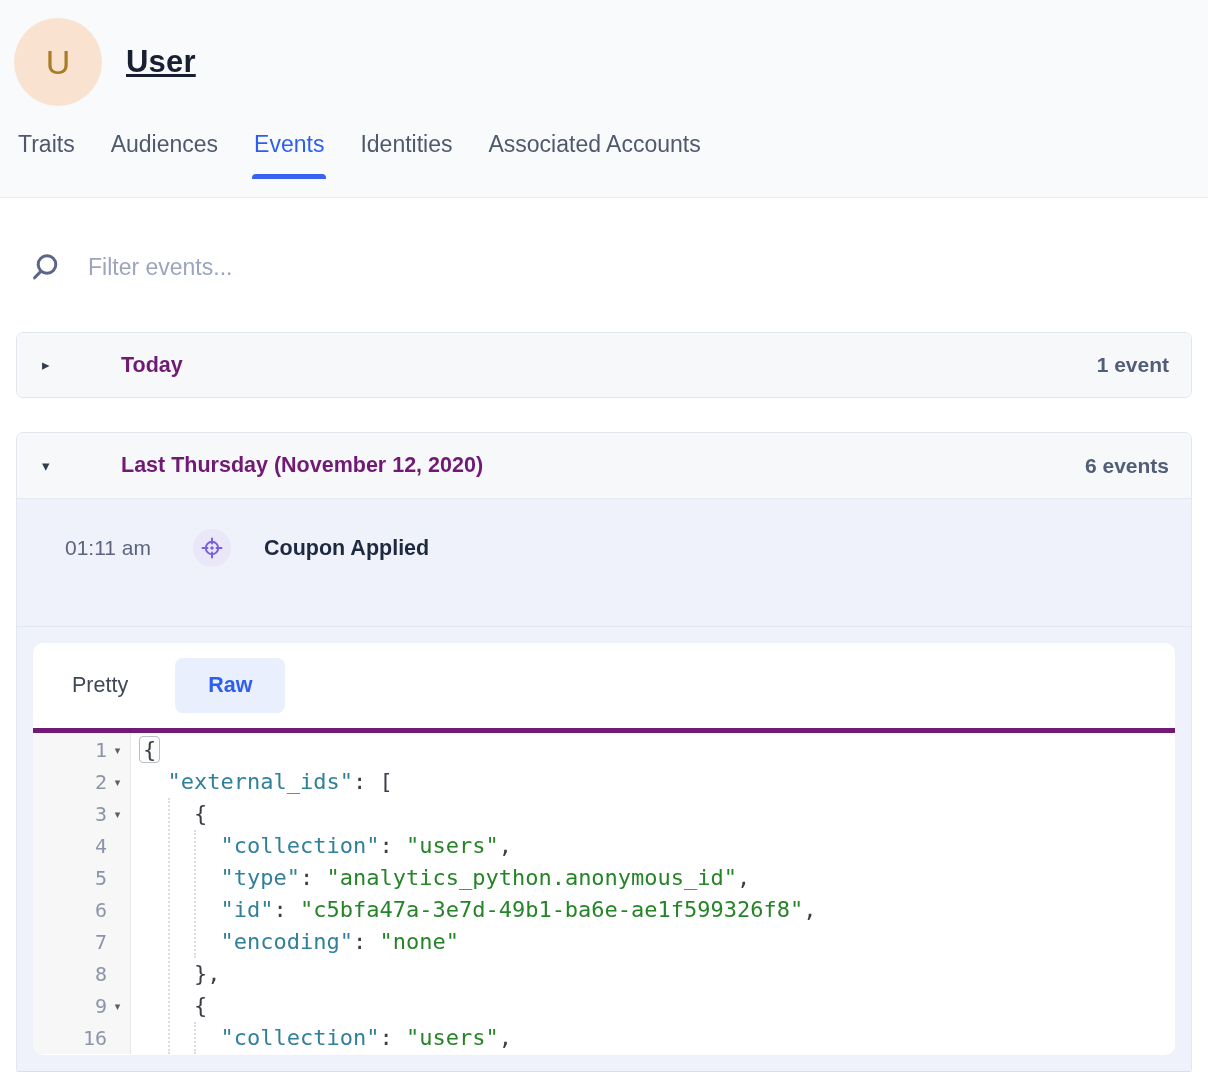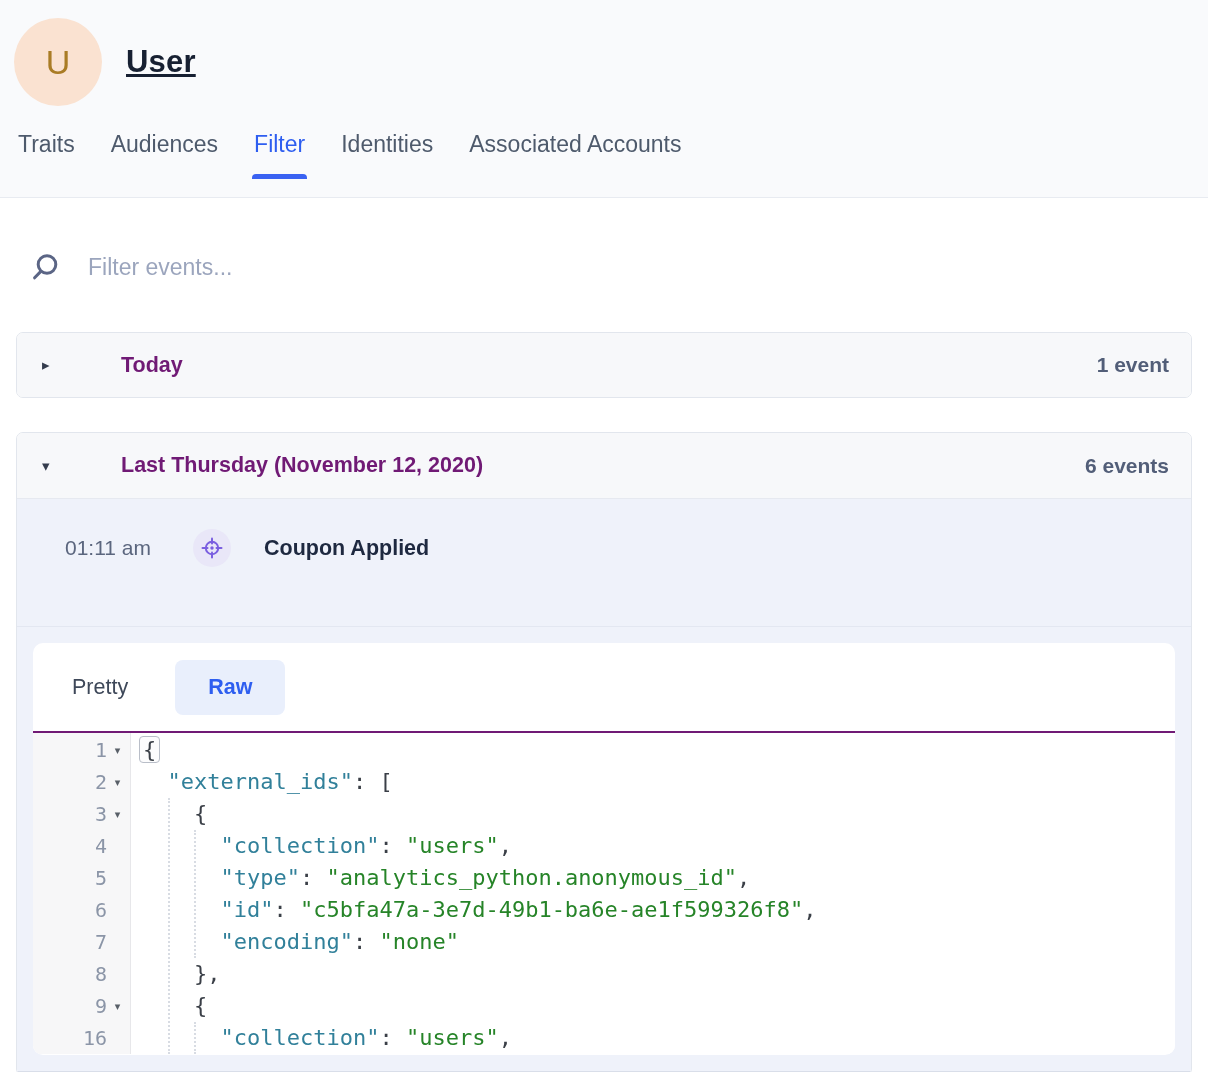--- a/index.html
+++ b/index.html
@@ -74,21 +74,21 @@
   .event-time { font-size:21px; color:#5b667e; line-height:38px; width:128px; }
   .event-badge {
     width:38px; height:38px; border-radius:50%; background:#e9e7f8;
     display:flex; align-items:center; justify-content:center; flex:0 0 auto;
   }
   .event-name { font-size:21.5px; font-weight:600; color:#1e2940; line-height:38px; margin-left:33px; }
 
   .card-wrap { padding:16px; }
   .card { background:#ffffff; border-radius:10px; height:412px; overflow:hidden; }
 
-  .viewer-header { height:90px; display:flex; align-items:center; padding-left:39px; border-bottom:2px solid #701a75; }
+  .viewer-header { height:90px; display:flex; align-items:center; padding-left:39px; border-bottom:5px solid #701a75; }
   .viewer-tab {
     background:none; border:none; cursor:pointer;
     font-size:21.5px; color:#3e4859; font-family:"Liberation Sans", sans-serif;
   }
   .viewer-tab.raw {
     margin-left:47px; background:#e9effc; color:#2e5ef0; font-weight:700;
     border-radius:8px; padding:15px 33px;
   }
 
   
@@ -131,21 +131,21 @@
   <header class="top-band">
     <div class="profile-row">
       <div class="avatar">
         <span>U</span>
       </div>
       <h1 class="page-title">User</h1>
     </div>
     <nav class="tabs">
       <button class="tab">Traits</button>
       <button class="tab">Audiences</button>
-      <button class="tab active">Filter</button>
+      <button class="tab active">Events</button>
       <button class="tab">Identities</button>
       <button class="tab">Associated Accounts</button>
     </nav>
   </header>
 
   <main>
 
     <div class="search-row">
       <svg width="30" height="30" viewBox="0 0 30 30">
         <circle cx="17" cy="12.5" r="8.8" fill="none" stroke="#5b6585" stroke-width="3"></circle>

